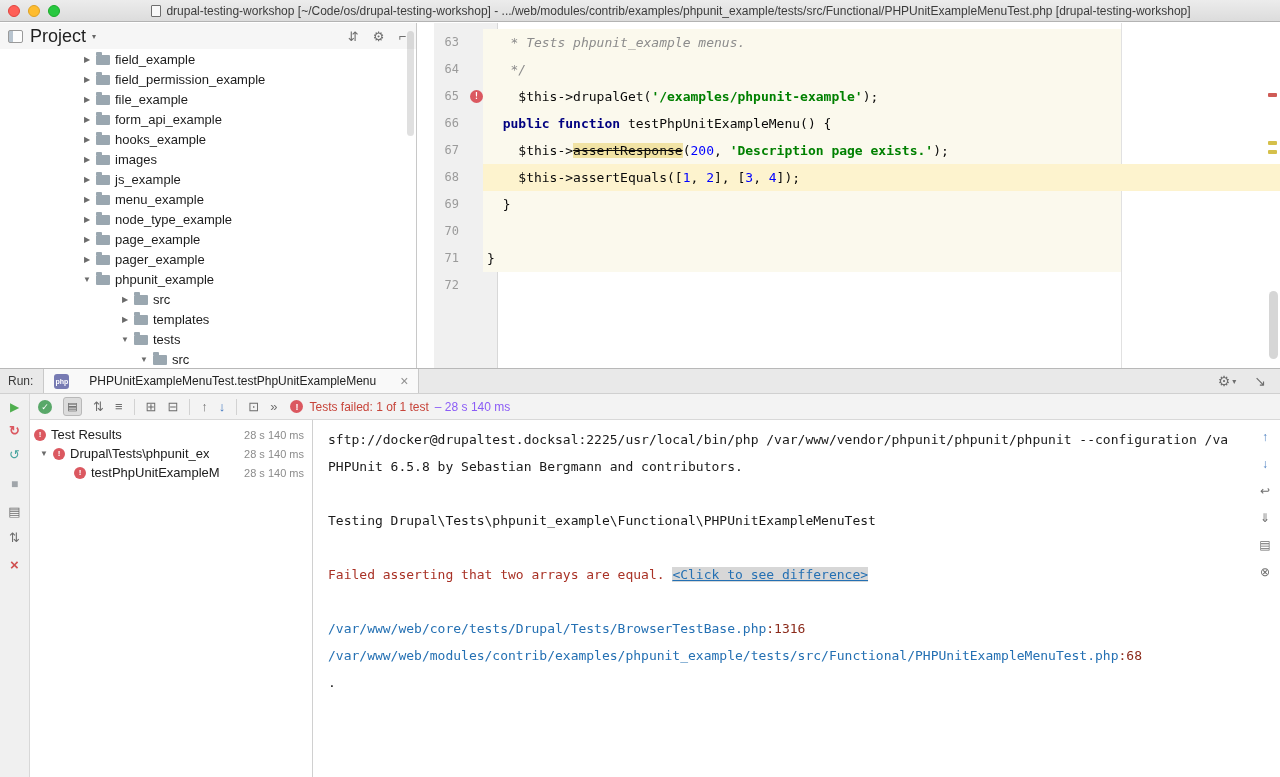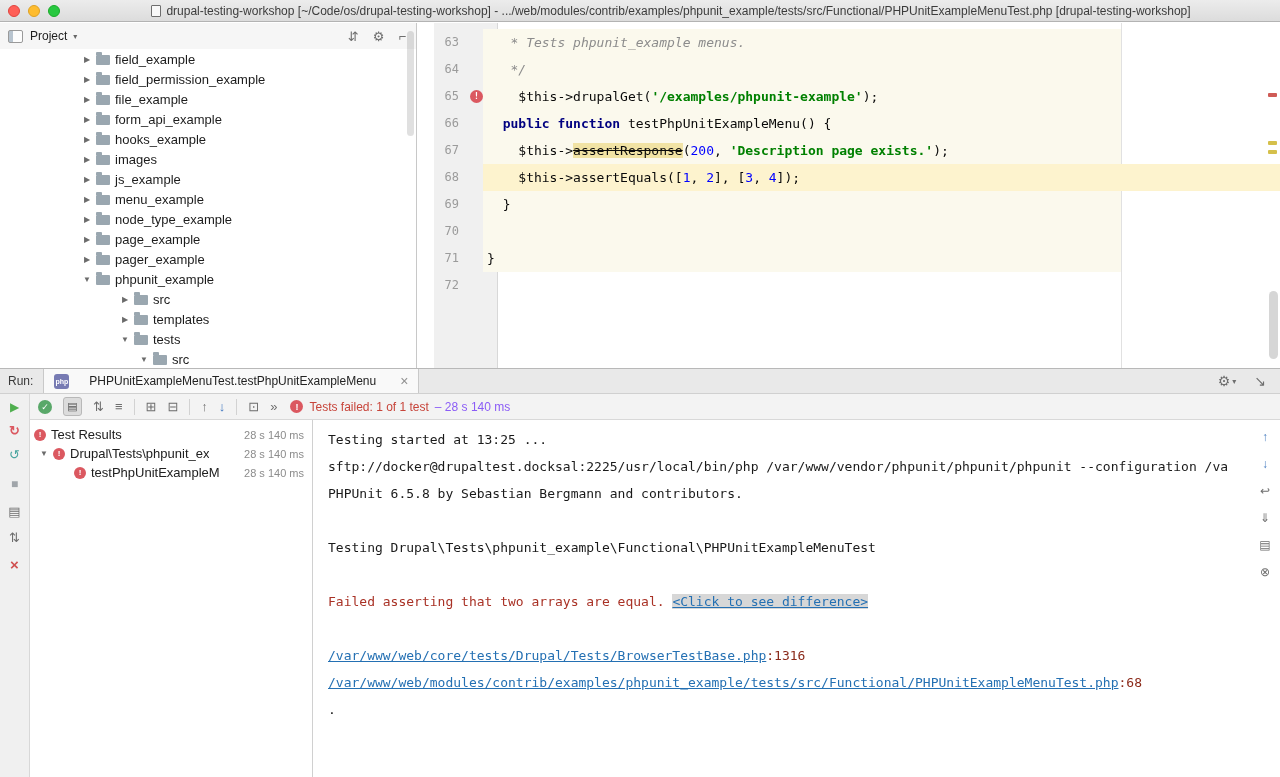--- a/index.html
+++ b/index.html
@@ -13,21 +13,21 @@
 .tl-min{background:#febc2e;border:1px solid #dea123}
 .tl-zoom{background:#28c840;border:1px solid #1aab29}
 .title-wrap{position:absolute;left:70px;right:8px;top:0;height:21px;display:flex;align-items:center;justify-content:center;gap:5px;overflow:hidden}
 .doc-icon{width:10px;height:12px;border:1px solid #6e6e6e;background:#f8f8f8;border-radius:1px;flex:none}
 .title-text{font-size:12px;color:#3c3c3c;white-space:nowrap;overflow:hidden}
 
 
 .project{position:absolute;top:23px;left:0;width:417px;bottom:409px;background:#fff;border-right:1px solid #c8c8c8;overflow:hidden;z-index:5}
 .pt-toolbar{height:26px;display:flex;align-items:center;padding:0 10px 0 8px;gap:4px;background:#f6f6f6}
 .pt-icon{width:15px;height:13px;border:1px solid #9a9a9a;border-radius:2px;background:linear-gradient(90deg,#b9c5d0 4px,#fdfdfd 4px);flex:none}
-.pt-title{font-size:12px;color:#1f1f1f;margin-left:3px}
+.pt-title{font-size:18px;color:#1f1f1f;margin-left:3px}
 .pt-caret{font-size:8px;color:#666;margin-left:2px}
 .pt-actions{margin-left:auto;display:flex;gap:14px;color:#6e6e6e;font-size:13px;align-items:center}
 .pt-act{cursor:default}
 .ptree{position:absolute;top:26px;left:0;right:0;bottom:0;overflow:hidden;background:#fff}
 .ptree-row{height:20px;display:flex;align-items:center;font-size:13px;color:#1c1c1c;white-space:nowrap}
 .chev{width:14px;font-size:8px;color:#6b6b6b;text-align:center;flex:none}
 .folder{flex:none;width:14px;height:10px;background:#9aa7b0;border-radius:1px;position:relative;margin:1px 5px 0 2px}
 .folder::before{content:"";position:absolute;top:-3px;left:0;width:6px;height:3px;background:#9aa7b0;border-radius:1px 1px 0 0}
 .ptree-scrollthumb{position:absolute;right:2px;top:8px;width:7px;height:105px;border-radius:4px;background:rgba(0,0,0,.12)}
 
@@ -87,21 +87,21 @@
 .test-tree{position:absolute;left:0;top:0;width:283px;bottom:0;border-right:1px solid #d0d0d0;background:#fff;padding-top:5px;overflow:hidden}
 .ttree-row{height:19px;display:flex;align-items:center;font-size:13px;color:#202020;white-space:nowrap;padding-right:8px;overflow:hidden}
 .ttree-chev{font-size:8px;color:#6b6b6b;width:13px;flex:none}
 .fail-icon{flex:none;width:12px;height:12px;border-radius:50%;background:var(--c-fail_icon,#db5860);color:#fff;font-size:8px;font-weight:bold;display:flex;align-items:center;justify-content:center;margin-right:5px}
 .ttree-label{overflow:hidden;flex:0 1 auto}
 .ttree-time{margin-left:auto;font-size:11px;color:#8c8c8c;flex:none;padding-left:6px}
 .console{position:absolute;left:284px;top:0;right:0;bottom:0;background:#fff;padding:6px 28px 0 14px;overflow:hidden}
 .console-line{height:27px;line-height:27px;font-family:"DejaVu Sans Mono",monospace;font-size:13px;white-space:pre;color:#1a1a1a;overflow:hidden}
 .cseg-plain{color:#1a1a1a}
 .cseg-fail{color:var(--c-error,#a93226)}
-.cseg-link{color:var(--c-link,#2470b3);text-decoration:underline}
+.cseg-link{color:var(--c-link,#2470b3);}
 .cseg-linkhl{color:var(--c-link,#2470b3);text-decoration:underline;background:#d7d7d7}
 .cseg-lineno{color:var(--c-lineno,#8b2a1a)}
 .console-tools{position:absolute;right:4px;top:10px;width:22px;display:flex;flex-direction:column;align-items:center;gap:13px}
 .ct{color:#6e6e6e;font-size:12px}
 .ct-blue{color:#4a7fc1;font-size:12px}
 </style>
 </head>
 <body>
 
 <div class="win">
@@ -335,21 +335,20 @@
             <span class="ttree-time">28 s 140 ms</span>
           </div>
           <div class="ttree-row" style="padding-left: 44px;">
             <span class="fail-icon">!</span>
             <span class="ttree-label">testPhpUnitExampleM</span>
             <span class="ttree-time">28 s 140 ms</span>
           </div>
         </div>
       <div class="console">
         <div id="console-lines">
-            <div class="console-line"><span class="cseg-plain">Testing started at 13:25 ...</span></div>
             <div class="console-line"><span class="cseg-plain">sftp://docker@drupaltest.docksal:2225/usr/local/bin/php /var/www/vendor/phpunit/phpunit/phpunit --configuration /va</span></div>
             <div class="console-line"><span class="cseg-plain">PHPUnit 6.5.8 by Sebastian Bergmann and contributors.</span></div>
             <div class="console-line"> </div>
             <div class="console-line"><span class="cseg-plain">Testing Drupal\Tests\phpunit_example\Functional\PHPUnitExampleMenuTest</span></div>
             <div class="console-line"> </div>
             <div class="console-line"><span class="cseg-fail">Failed asserting that two arrays are equal. </span><span class="cseg-linkhl">&lt;Click to see difference&gt;</span></div>
             <div class="console-line"> </div>
             <div class="console-line"><span class="cseg-link">/var/www/web/core/tests/Drupal/Tests/BrowserTestBase.php</span><span class="cseg-lineno">:1316</span></div>
             <div class="console-line"><span class="cseg-link">/var/www/web/modules/contrib/examples/phpunit_example/tests/src/Functional/PHPUnitExampleMenuTest.php</span><span class="cseg-lineno">:68</span></div>
             <div class="console-line"><span class="cseg-plain">.</span></div>

